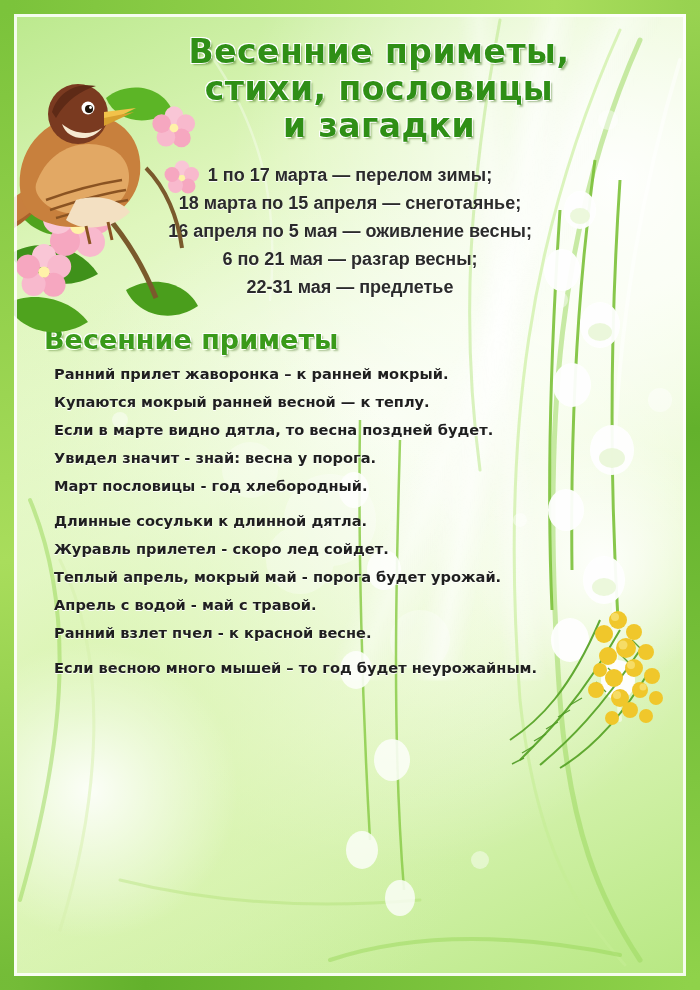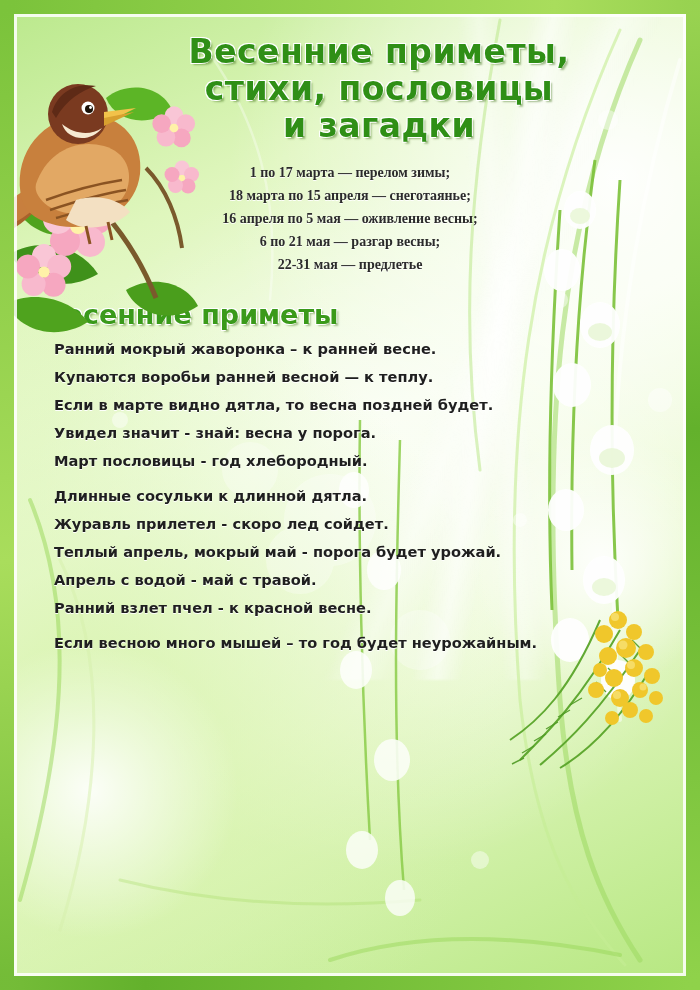--- a/index.html
+++ b/index.html
@@ -94,23 +94,23 @@
       -1px  1px 0 #ffffff,
        2px  2px 2px rgba(60,110,20,0.45);
   }
 
   .periods {
     margin: 20px auto 0 auto;
     width: 430px;
     text-align: center;
   }
   .period {
-    font-family: Liberation Serif, serif;
+    font-family: Liberation Sans, sans-serif;
     font-weight: 700;
-    font-size: 14px;
+    font-size: 18px;
     color: #2b2b2b;
     margin: 7px 17px;
     text-shadow: 0 1px 0 rgba(255,255,255,0.9);
     white-space: nowrap;
   }
 
   .section-heading {
     margin: 26px 0 10px 14px;
     font-family: "DejaVu Sans", sans-serif;
     font-weight: 700;
@@ -358,22 +358,22 @@
       <div class="period">1 по 17 марта — перелом зимы;</div>
       <div class="period">18 марта по 15 апреля — снеготаянье;</div>
       <div class="period">16 апреля по 5 мая — оживление весны;</div>
       <div class="period">6 по 21 мая — разгар весны;</div>
       <div class="period">22-31 мая — предлетье</div>
     </div>
 
     <div class="section-heading">Весенние приметы</div>
 
     <ul class="omens">
-      <li class="omen">Ранний мокрый жаворонка – к ранней весне.</li>
-      <li class="omen">Купаются воробьи ранней весной — к теплу.</li>
+      <li class="omen">Ранний прилет жаворонка – к ранней мокрый.</li>
+      <li class="omen">Купаются мокрый ранней весной — к теплу.</li>
       <li class="omen">Если в марте видно дятла, то весна поздней будет.</li>
       <li class="omen">Увидел значит - знай: весна у порога.</li>
       <li class="omen">Март пословицы - год хлебородный.</li>
       <li class="omen gap">Длинные сосульки к длинной дятла.</li>
       <li class="omen">Журавль прилетел - скоро лед сойдет.</li>
       <li class="omen">Теплый апрель, мокрый май - порога будет урожай.</li>
       <li class="omen">Апрель с водой - май с травой.</li>
       <li class="omen">Ранний взлет пчел - к красной весне.</li>
       <li class="omen gap">Если весною много мышей – то год будет неурожайным.</li>
     </ul>

